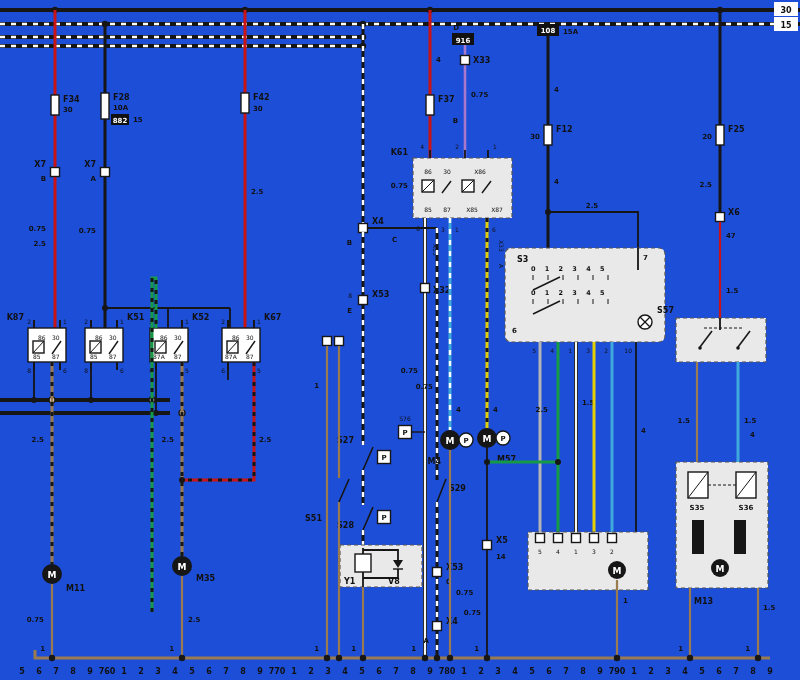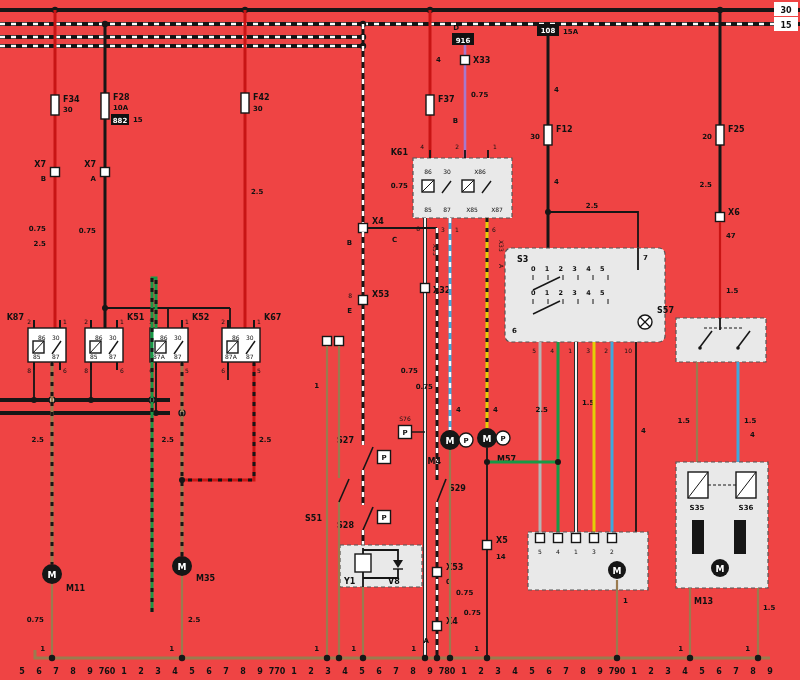--- a/index.html
+++ b/index.html
@@ -1,16 +1,16 @@
 <!DOCTYPE html>
 <html><head>
 <meta charset="utf-8">
 <style>
   html,body{margin:0;padding:0;background:#fff;}
-  #stage{position:relative;width:800px;height:680px;background:#ef4444;overflow:hidden;}
+  #stage{position:relative;width:800px;height:680px;background:#1d4ed8;overflow:hidden;}
   svg{display:block;}
   text{font-family:"DejaVu Sans",sans-serif;fill:#111;}
   .lbl{font-size:8px;font-weight:bold;}
   .sm{font-size:7px;font-weight:bold;}
   .xs{font-size:6px;}
   .mtxt{font-size:9px;font-weight:bold;fill:#fff;text-anchor:middle;}
   .badgetxt{font-size:7px;font-weight:bold;fill:#fff;text-anchor:middle;}
   .tracknum{font-size:8px;font-weight:bold;text-anchor:middle;}
   .spread{font-size:6.5px;font-weight:bold;letter-spacing:3.5px;}
   .wire{fill:none;stroke-linecap:butt;}

